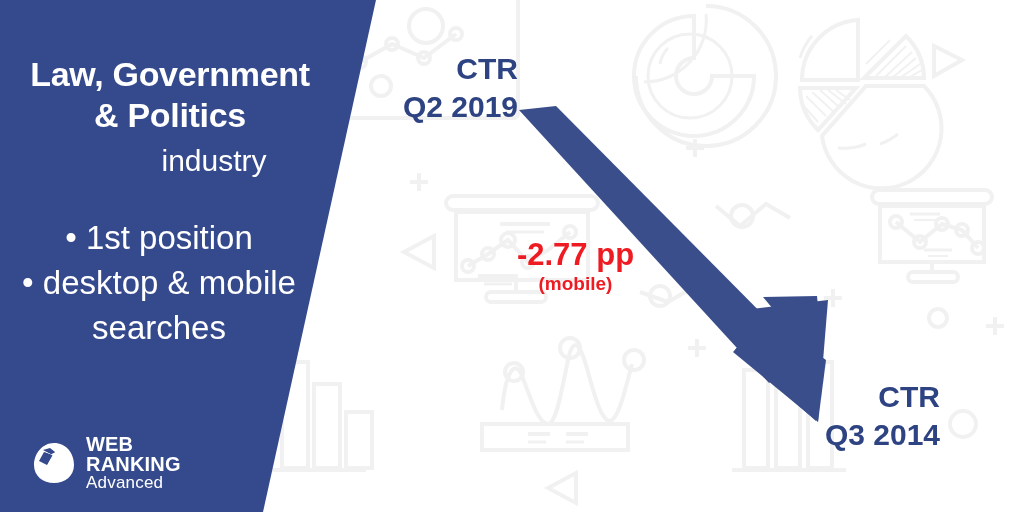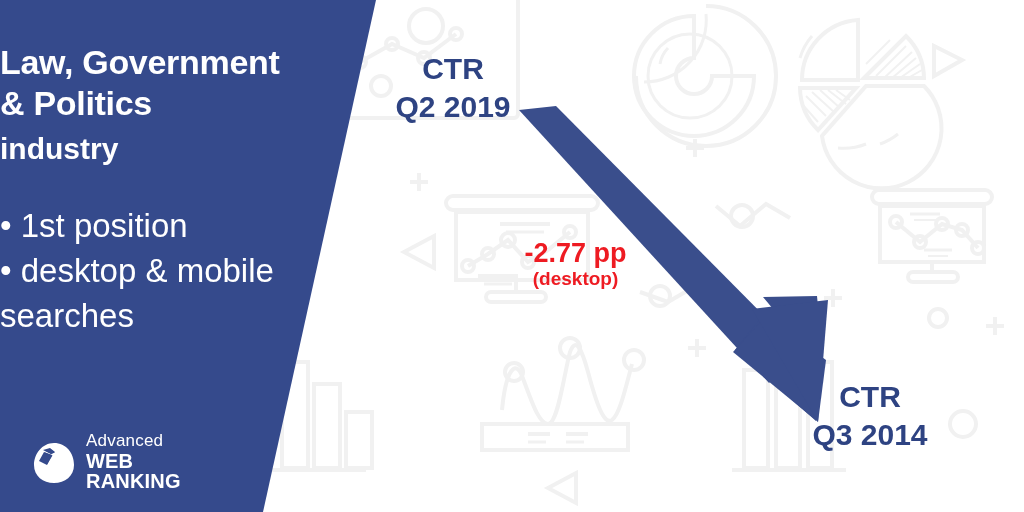--- a/index.html
+++ b/index.html
@@ -30,46 +30,48 @@
     left: 0; top: 0;
     width: 400px;
     height: 512px;
     z-index: 2;
     background: #354a8c;
     clip-path: polygon(0 0, 376px 0, 263px 512px, 0 512px);
   }
 
   #panel-content {
     position: absolute;
-    left: 0; top: 0;
+    left: 0; top: 12px;
     width: 340px;
     height: 389px;
     z-index: 3;
     color: #ffffff;
+    text-align: center;
   }
 
   #headline {
     position: absolute;
     left: 0; top: 42px;
     width: 340px;
     font-size: 34px;
     font-weight: bold;
     line-height: 1.22;
     letter-spacing: -0.3px;
   }
   #headline .l1 { display: block; }
   #headline .l2 { display: block; }
 
   #subhead {
     position: absolute;
     left: 0; top: 131px;
     width: 340px;
     font-size: 30px;
-    font-weight: bold;
+    font-weight: normal;
     line-height: 1.2;
+    padding-left: 44px;
   }
 
   #bullets {
     position: absolute;
     left: 0; top: 204px;
     width: 318px;
     font-size: 33px;
     font-weight: normal;
     line-height: 1.36;
   }
@@ -114,38 +116,38 @@
   }
 
   
   .ctr-label {
     position: absolute;
     z-index: 4;
     color: #2e4382;
     font-size: 30px;
     font-weight: bold;
     line-height: 1.28;
-    text-align: center;
+    text-align: right;
     white-space: nowrap;
   }
   .ctr-label .q { display: block; }
 
   #ctr-start { left: 388px; top: 50px; width: 130px; }
   #ctr-end   { left: 800px; top: 378px; width: 140px; }
 
   .delta-label {
     position: absolute;
     z-index: 4;
     color: #ee1b22;
     text-align: center;
     white-space: nowrap;
   }
   .delta-value {
     display: block;
-    font-size: 27px;
+    font-size: 31px;
     font-weight: bold;
     line-height: 1.05;
     text-align: center;
   }
   .delta-device {
     display: block;
     font-size: 19px;
     font-weight: bold;
     line-height: 1.3;
   }
@@ -318,34 +320,34 @@
   <div id="logo">
     <svg id="logo-mark" viewBox="0 0 52 52" xmlns="http://www.w3.org/2000/svg">
       <path fill="#ffffff" d="M26 8 C38 8 46 18 46 30 C46 41 37 48 26 48 C15 48 6 41 6 30 C6 19 14 8 26 8 Z
                               M24 20 L16 17 L11 26 L19 30 Z
                               M27 17 L22 13 L15 15 L23 19 Z"></path>
       <path fill="#354a8c" d="M24.5 20.5 L17 17.6 L12.4 25.6 L19.2 29.2 Z"></path>
       <path fill="#354a8c" d="M26.8 17.6 L22.2 14.1 L16.4 15.6 L23.3 19.1 Z"></path>
       <path fill="#ffffff" d="M30 12 C34 11 39 13 41 16 L33 19 Z"></path>
     </svg>
     <div id="logo-text">
+      <span id="logo-bottom">WEB RANKING</span>
       <span id="logo-top">Advanced</span>
-      <span id="logo-bottom">WEB RANKING</span>
     </div>
   </div>
 
   <div class="ctr-label" id="ctr-start">
     <span class="q">CTR</span>
     <span class="q">Q2 2019</span>
   </div>
 
   <div class="ctr-label" id="ctr-end">
     <span class="q">CTR</span>
     <span class="q">Q3 2014</span>
   </div>
 
   <div class="delta-label" id="delta-mobile">
     <span class="delta-value">-2.77 pp</span>
-    <span class="delta-device">(desktop)</span>
+    <span class="delta-device">(mobile)</span>
   </div>
 
 
 </div>
 
 </body></html>

